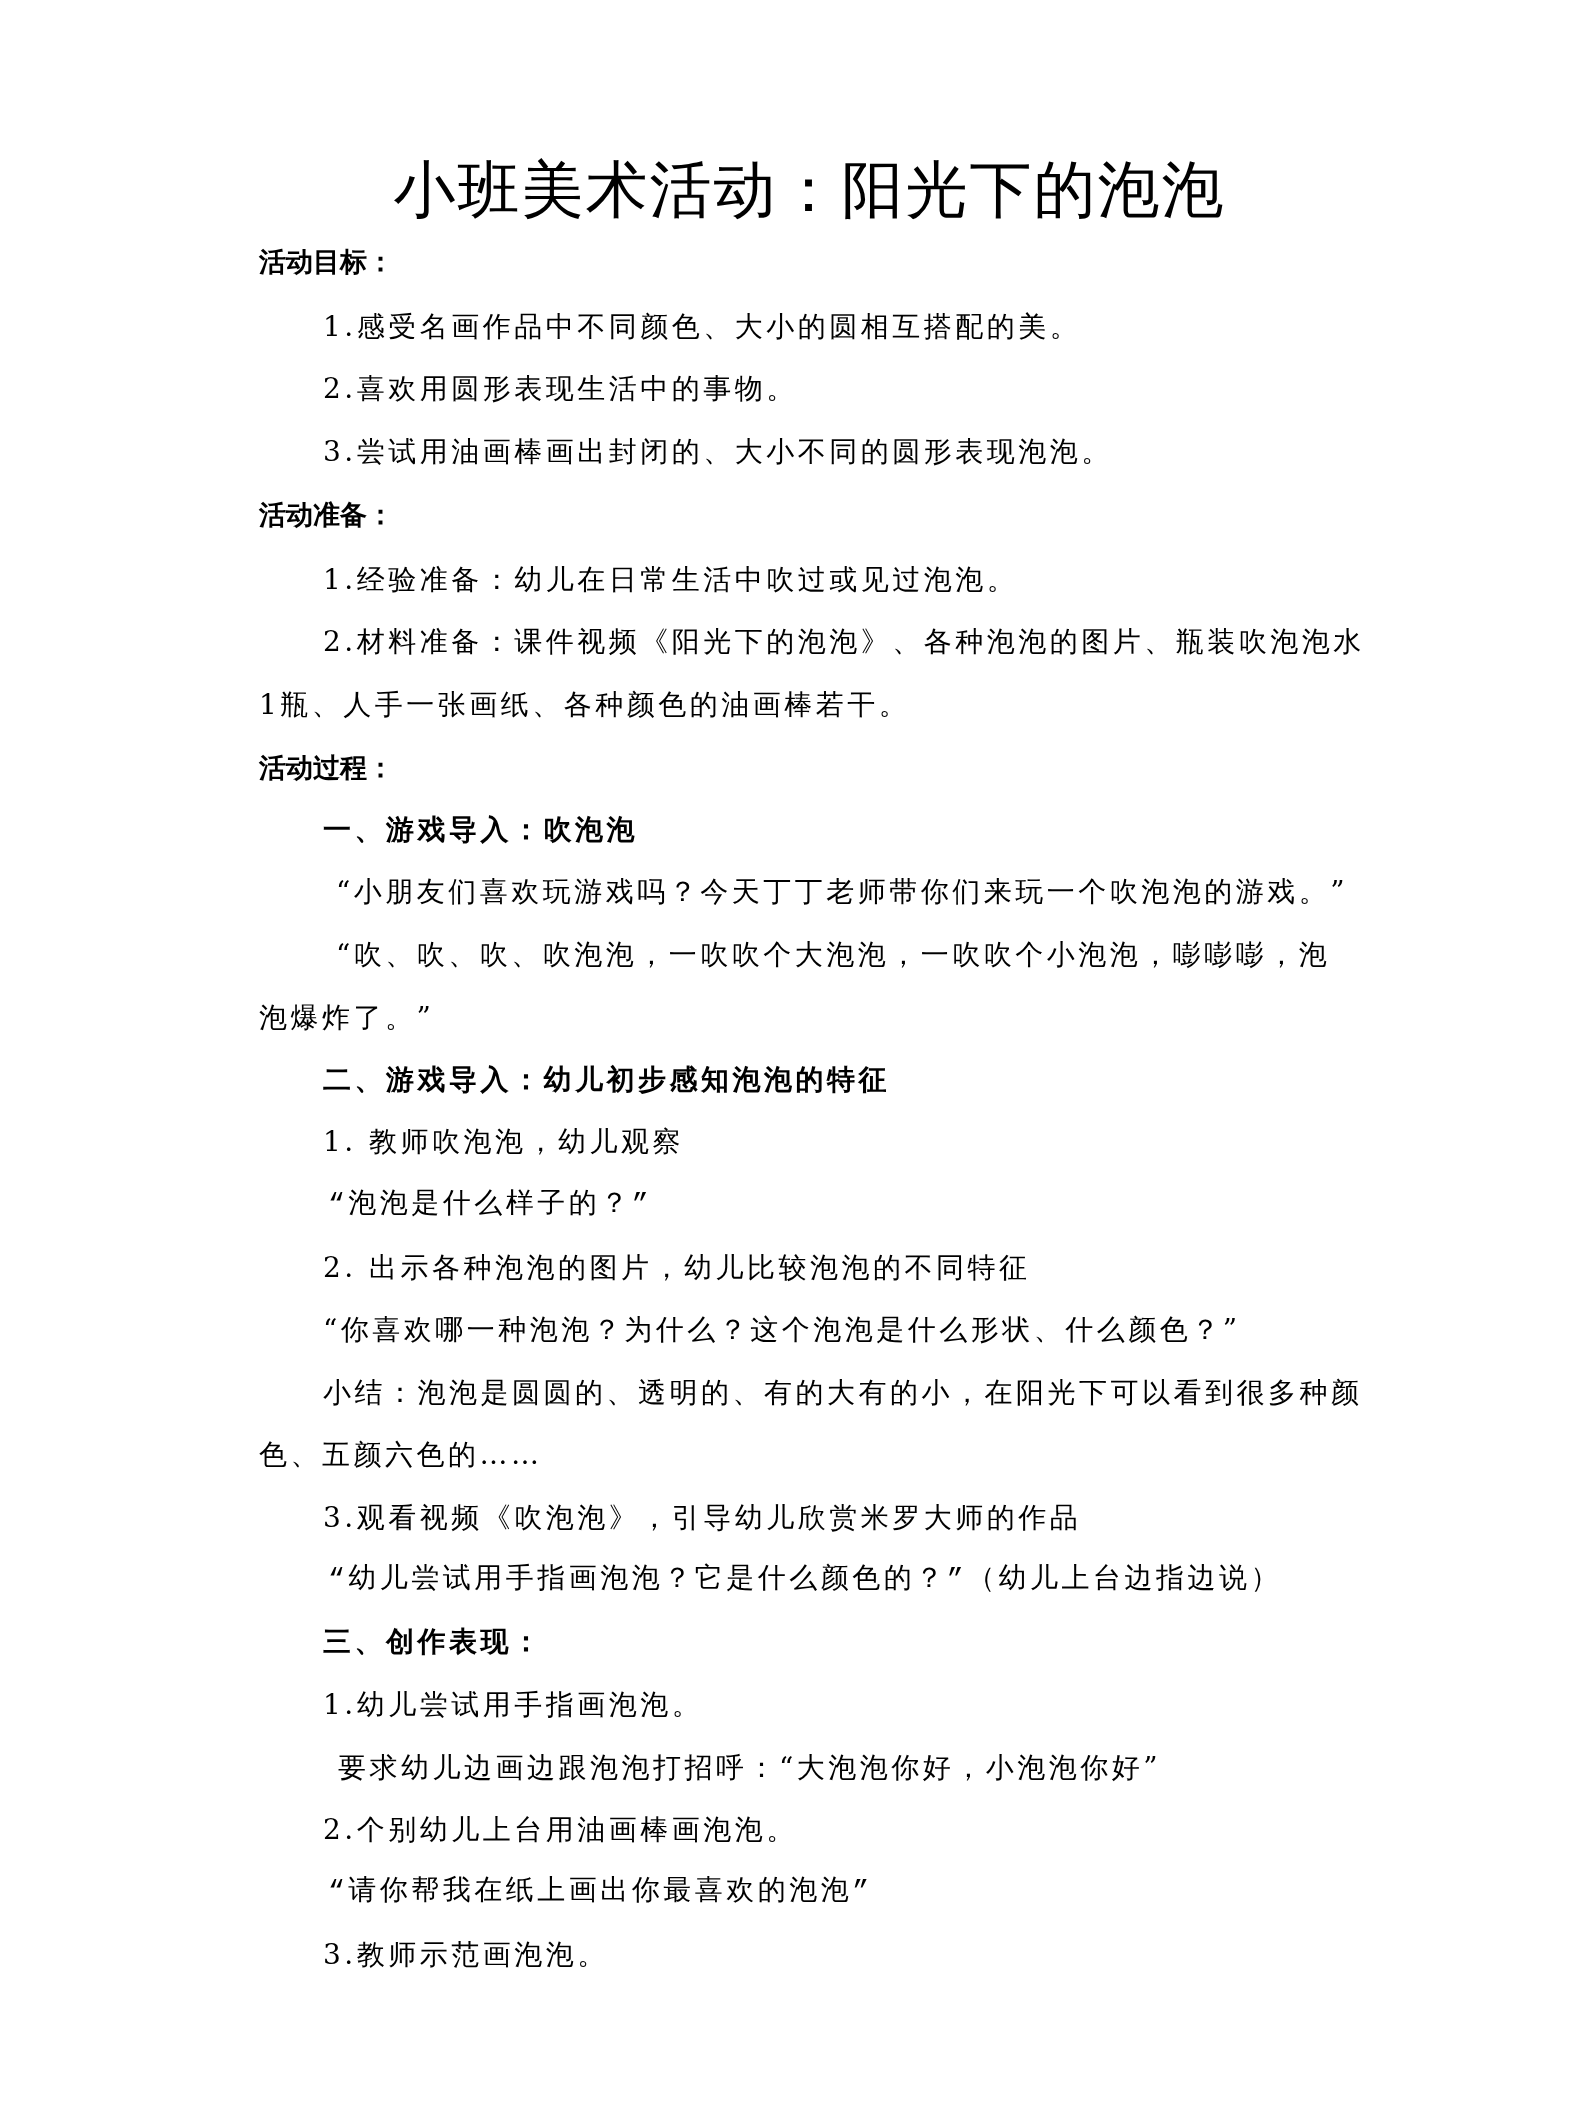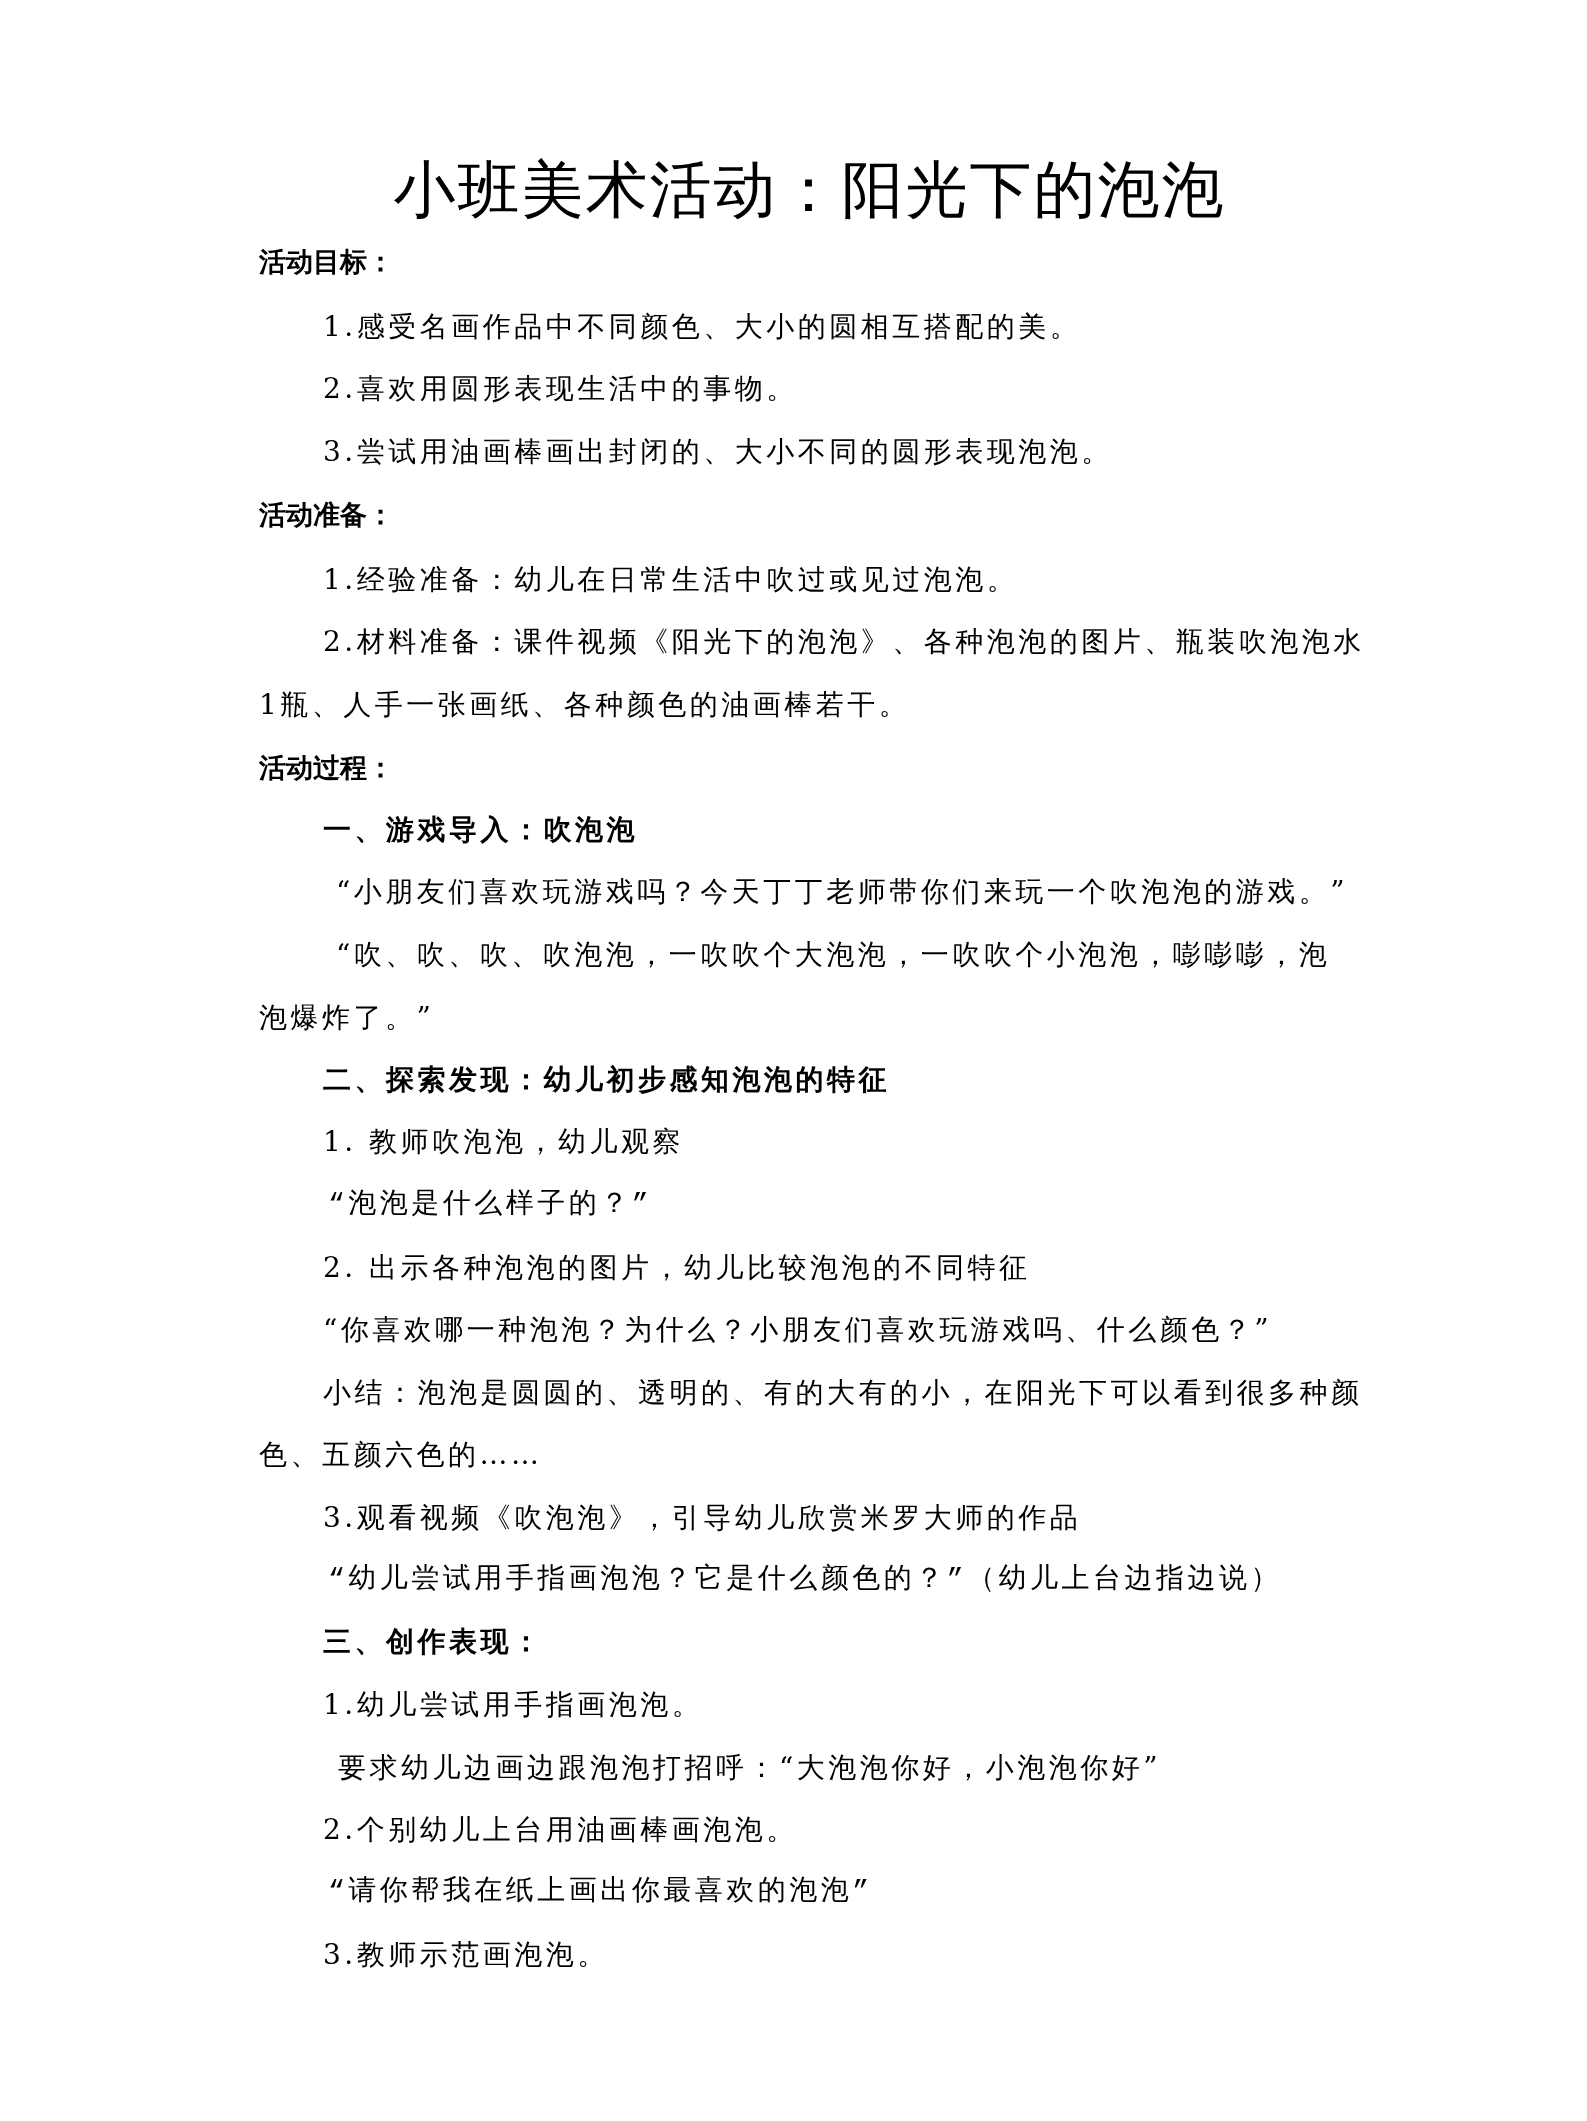--- a/index.html
+++ b/index.html
@@ -73,25 +73,25 @@
   <div class="line ind" style="top:622px;">2.材料准备：课件视频《阳光下的泡泡》、各种泡泡的图片、瓶装吹泡泡水</div>
   <div class="line" style="top:685px;">1瓶、人手一张画纸、各种颜色的油画棒若干。</div>
 
   <div class="line heading" style="top:748px;">活动过程：</div>
 
   <div class="line ind-q" style="top:872px;">“小朋友们喜欢玩游戏吗？今天丁丁老师带你们来玩一个吹泡泡的游戏。”</div>
   <div class="line ind sub" style="top:810px;">一、游戏导入：吹泡泡</div>
   <div class="line ind-q" style="top:935px;">“吹、吹、吹、吹泡泡，一吹吹个大泡泡，一吹吹个小泡泡，嘭嘭嘭，泡</div>
   <div class="line" style="top:998px;">泡爆炸了。”</div>
 
-  <div class="line ind sub" style="top:1060px;">二、探索发现：幼儿初步感知泡泡的特征</div>
+  <div class="line ind sub" style="top:1060px;">二、游戏导入：幼儿初步感知泡泡的特征</div>
   <div class="line ind" style="top:1122px;">1. 教师吹泡泡，幼儿观察</div>
   <div class="line ind-s" style="top:1185px;">“泡泡是什么样子的？”</div>
   <div class="line ind" style="top:1248px;">2. 出示各种泡泡的图片，幼儿比较泡泡的不同特征</div>
-  <div class="line ind" style="top:1310px;">“你喜欢哪一种泡泡？为什么？小朋友们喜欢玩游戏吗、什么颜色？”</div>
+  <div class="line ind" style="top:1310px;">“你喜欢哪一种泡泡？为什么？这个泡泡是什么形状、什么颜色？”</div>
   <div class="line ind" style="top:1373px;">小结：泡泡是圆圆的、透明的、有的大有的小，在阳光下可以看到很多种颜</div>
   <div class="line" style="top:1435px;">色、五颜六色的……</div>
   <div class="line ind" style="top:1498px;">3.观看视频《吹泡泡》，引导幼儿欣赏米罗大师的作品</div>
   <div class="line ind-s" style="top:1560px;">“幼儿尝试用手指画泡泡？它是什么颜色的？”（幼儿上台边指边说）</div>
 
   <div class="line ind sub" style="top:1622px;">三、创作表现：</div>
   <div class="line ind" style="top:1685px;">1.幼儿尝试用手指画泡泡。</div>
   <div class="line" style="top:1748px; left:322px;">要求幼儿边画边跟泡泡打招呼：“大泡泡你好，小泡泡你好”</div>
   <div class="line ind" style="top:1810px;">2.个别幼儿上台用油画棒画泡泡。</div>
   <div class="line ind-s" style="top:1872px;">“请你帮我在纸上画出你最喜欢的泡泡”</div>

